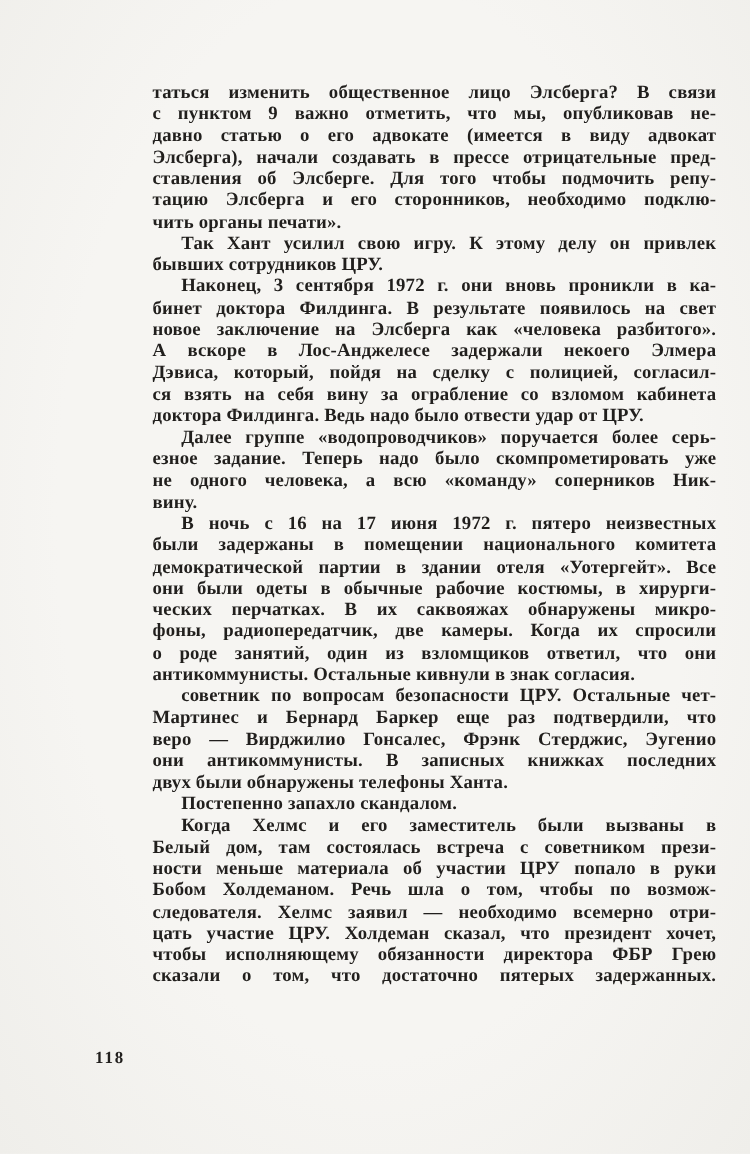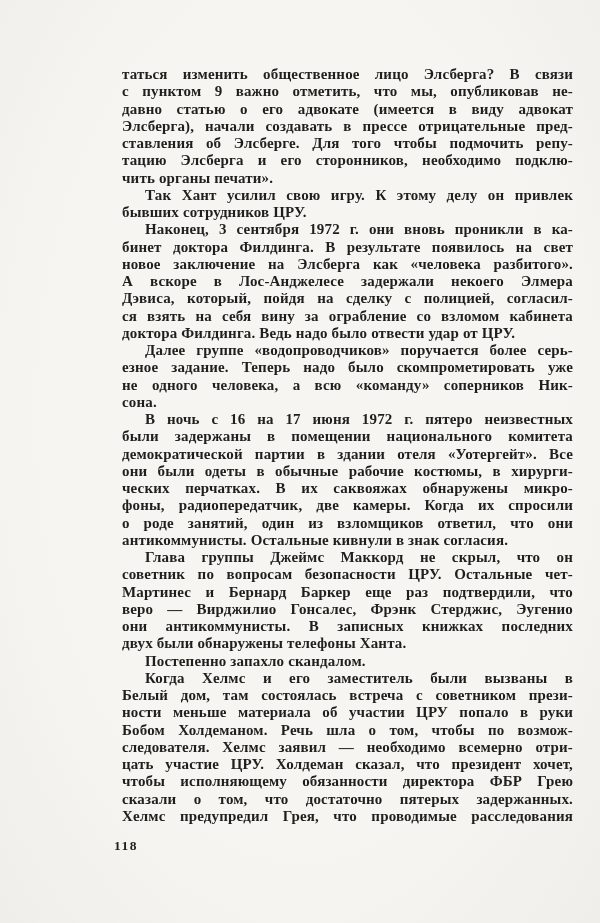--- a/index.html
+++ b/index.html
@@ -46,21 +46,20 @@
     text-indent: 23px;
   }
   .page-number {
     position: absolute;
     left: 76px;
     top: 838px;
     font-size: 13.5px;
     font-weight: 700;
     letter-spacing: 1.5px;
     color: #211f1d;
-    margin-left: 38px;
   }
 </style>
 </head>
 <body>
 
 <main>
   <div class="text-block">
       <div class="para">
         <div class="line">таться изменить общественное лицо Элсберга? В связи</div>
         <div class="line">с пунктом 9 важно отметить, что мы, опубликовав не-</div>
@@ -80,49 +79,47 @@
         <div class="line">новое заключение на Элсберга как «человека разбитого».</div>
         <div class="line">А вскоре в Лос-Анджелесе задержали некоего Элмера</div>
         <div class="line">Дэвиса, который, пойдя на сделку с полицией, согласил-</div>
         <div class="line">ся взять на себя вину за ограбление со взломом кабинета</div>
         <div class="line last">доктора Филдинга. Ведь надо было отвести удар от ЦРУ.</div>
       </div>
       <div class="para indent">
         <div class="line">Далее группе «водопроводчиков» поручается более серь-</div>
         <div class="line">езное задание. Теперь надо было скомпрометировать уже</div>
         <div class="line">не одного человека, а всю «команду» соперников Ник-</div>
-        <div class="line last">сона.</div>
+        <div class="line last">вину.</div>
       </div>
       <div class="para indent">
         <div class="line">В ночь с 16 на 17 июня 1972 г. пятеро неизвестных</div>
         <div class="line">были задержаны в помещении национального комитета</div>
         <div class="line">демократической партии в здании отеля «Уотергейт». Все</div>
         <div class="line">они были одеты в обычные рабочие костюмы, в хирурги-</div>
         <div class="line">ческих перчатках. В их саквояжах обнаружены микро-</div>
         <div class="line">фоны, радиопередатчик, две камеры. Когда их спросили</div>
         <div class="line">о роде занятий, один из взломщиков ответил, что они</div>
         <div class="line last">антикоммунисты. Остальные кивнули в знак согласия.</div>
       </div>
       <div class="para indent">
-        <div class="line">Глава группы Джеймс Маккорд не скрыл, что он</div>
         <div class="line">советник по вопросам безопасности ЦРУ. Остальные чет-</div>
         <div class="line">Мартинес и Бернард Баркер еще раз подтвердили, что</div>
         <div class="line">веро — Вирджилио Гонсалес, Фрэнк Стерджис, Эугенио</div>
         <div class="line">они антикоммунисты. В записных книжках последних</div>
         <div class="line last">двух были обнаружены телефоны Ханта.</div>
       </div>
       <div class="para indent">
         <div class="line last">Постепенно запахло скандалом.</div>
       </div>
       <div class="para indent">
         <div class="line">Когда Хелмс и его заместитель были вызваны в</div>
         <div class="line">Белый дом, там состоялась встреча с советником прези-</div>
         <div class="line">ности меньше материала об участии ЦРУ попало в руки</div>
         <div class="line">Бобом Холдеманом. Речь шла о том, чтобы по возмож-</div>
         <div class="line">следователя. Хелмс заявил — необходимо всемерно отри-</div>
         <div class="line">цать участие ЦРУ. Холдеман сказал, что президент хочет,</div>
         <div class="line">чтобы исполняющему обязанности директора ФБР Грею</div>
         <div class="line">сказали о том, что достаточно пятерых задержанных.</div>
-        <div class="line">Хелмс предупредил Грея, что проводимые расследования</div>
       </div>
     </div>
   <div class="page-number">118</div>
 </main>
 
 </body></html>

